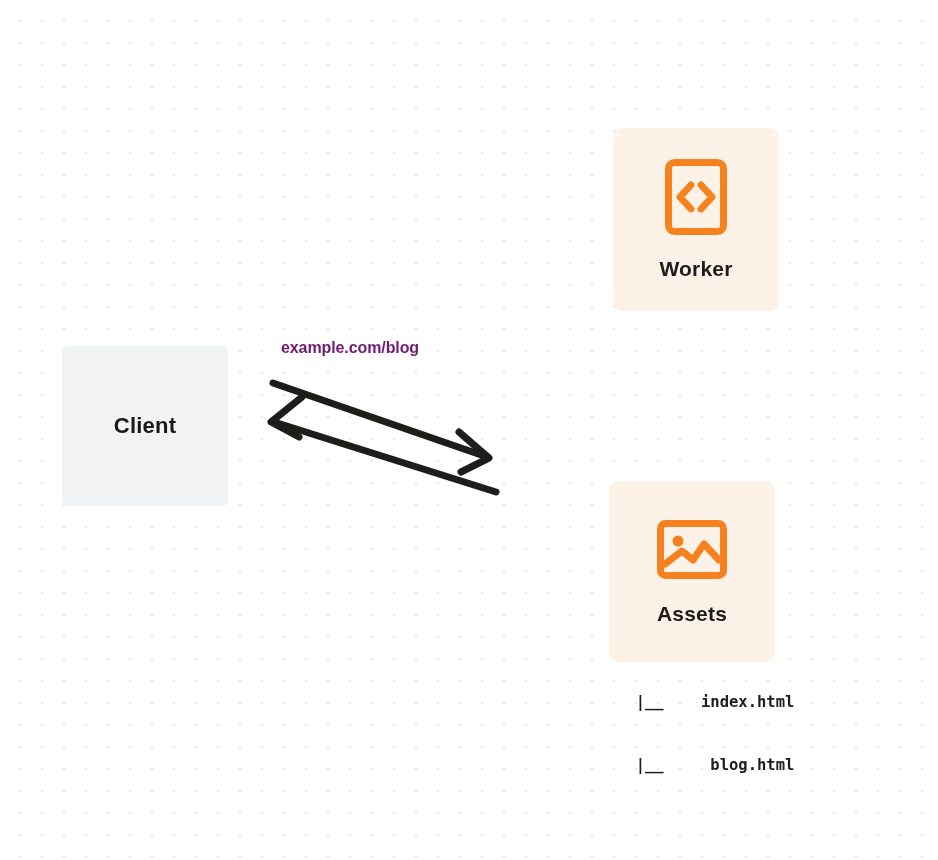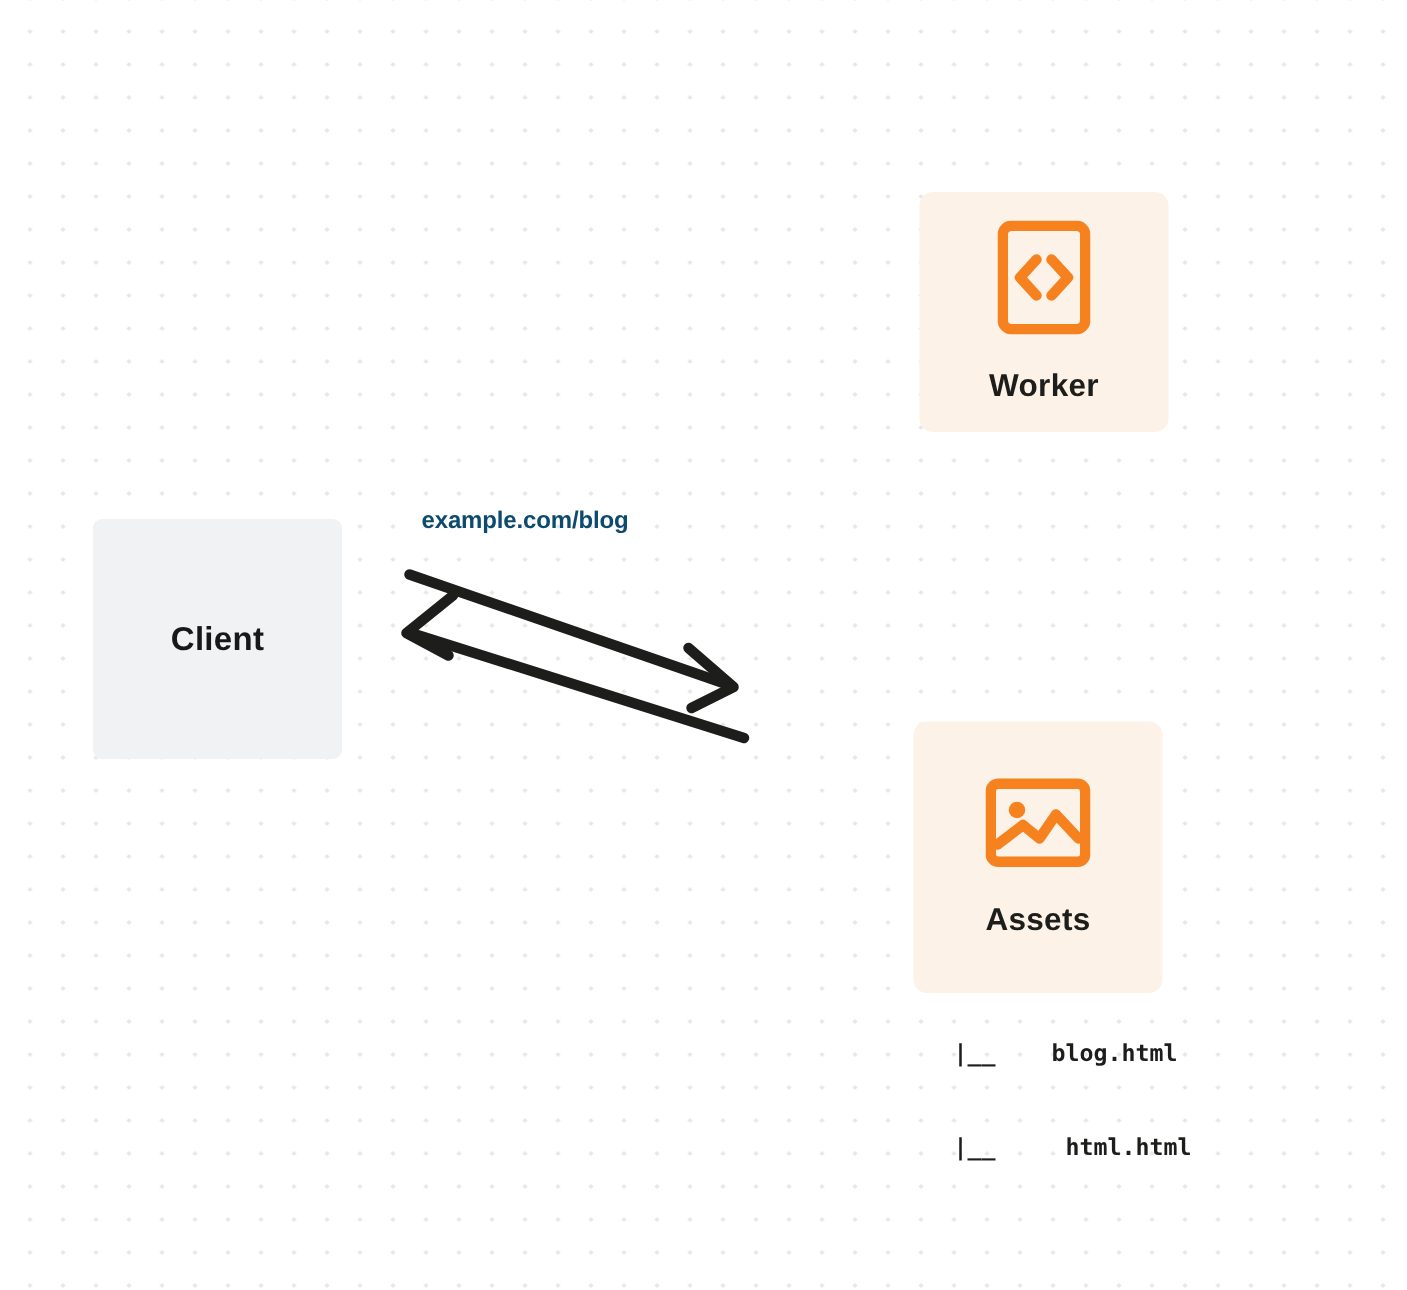--- a/index.html
+++ b/index.html
@@ -54,21 +54,21 @@
   #connector svg {
     display: block;
     overflow: visible;
   }
   #request-label {
     position: absolute;
     left: 281px;
     top: 339px;
     font-size: 16px;
     font-weight: bold;
-    color: #0c4a6e;
+    color: #701a75;
     white-space: nowrap;
     letter-spacing: -0.1px;
   }
 
   
   #project-container {
     position: absolute;
     left: 541px;
     top: 62px;
     width: 307px;
@@ -97,21 +97,21 @@
     background: #fdf2e7;
     border-radius: 9px;
     display: flex;
     flex-direction: column;
     align-items: center;
     justify-content: center;
   }
   #worker-card {
     left: 613px;
     top: 128px;
-    height: 160px;
+    height: 183px;
   }
   #assets-card {
     left: 609px;
     top: 481px;
     height: 181px;
   }
   .service-card .card-icon {
     display: block;
     margin-bottom: 6px;
   }
@@ -181,18 +181,18 @@
       <svg width="70" height="62" viewBox="0 0 70 62" fill="none" xmlns="http://www.w3.org/2000/svg">
         <rect x="3.5" y="5.5" width="63" height="52" rx="5" stroke="#f6821f" stroke-width="7"></rect>
         <circle cx="21" cy="23" r="5.5" fill="#f6821f"></circle>
         <path d="M8 46 L25 33 L36 42 L47 26 L62 42" stroke="#f6821f" stroke-width="7" stroke-linecap="round" stroke-linejoin="round" fill="none"></path>
       </svg>
     </span>
     <span class="card-label">Assets</span>
   </div>
 
   <div id="asset-file-tree">
-    <span class="tree-line">     |__    blog.html</span>
-    <span class="tree-line">     |__     html.html</span>
+    <span class="tree-line">     |__    index.html</span>
+    <span class="tree-line">     |__     blog.html</span>
     
   </div>
 
 </div>
 
 </body></html>

